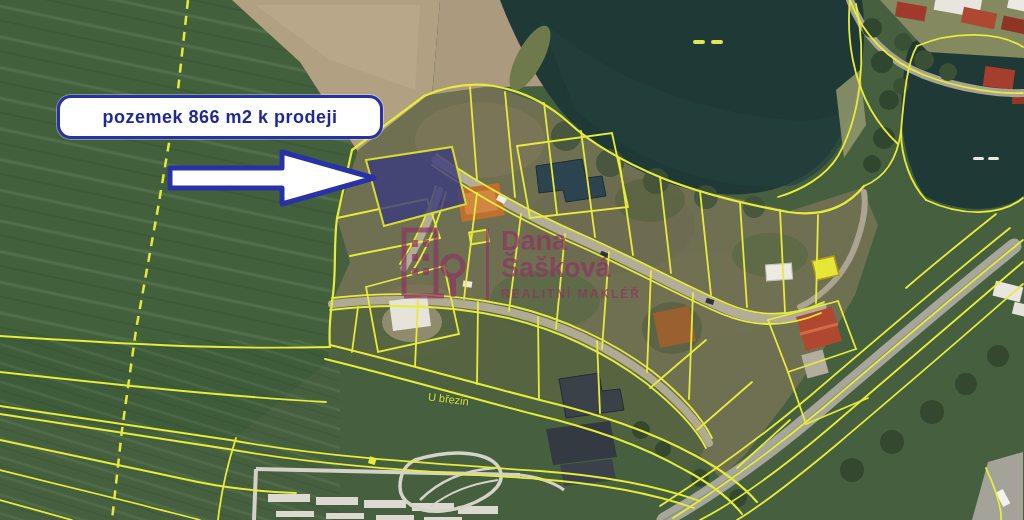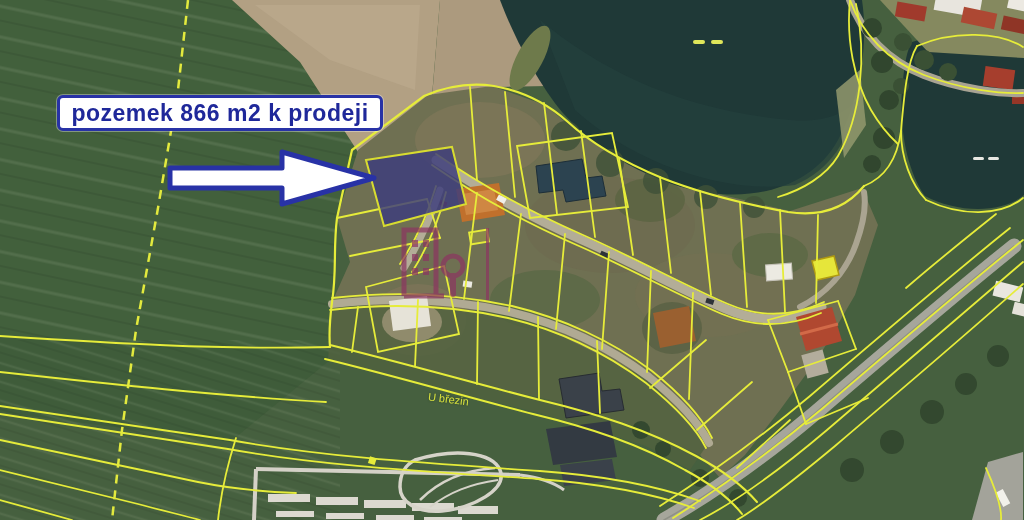--- a/index.html
+++ b/index.html
@@ -4,24 +4,24 @@
 <style>
   html,body{margin:0;padding:0;background:#222;}
   .stage{
     position:relative;width:1024px;height:520px;overflow:hidden;
     font-family:"Liberation Sans",sans-serif;background:#46603f;
   }
   .stage svg.map{position:absolute;left:0;top:0;}
   .photo{filter:blur(.4px);}
   
   .callout{
-    position:absolute;left:57px;top:95px;width:326px;height:36px;
+    position:absolute;left:57px;top:95px;width:326px;height:44px;
     box-sizing:border-box;background:#ffffff;border:3px solid #2832a6;
-    border-radius:6px;display:flex;align-items:center;justify-content:center;
-    color:#1f289a;font-size:23px;font-weight:bold;letter-spacing:.5px;
+    border-radius:14px;display:flex;align-items:center;justify-content:center;
+    color:#1f289a;font-size:18px;font-weight:bold;letter-spacing:.5px;
     box-shadow:0 0 0 1px rgba(255,255,255,.35);
   }
   .arrow-wrap{position:absolute;left:158px;top:138px;width:230px;height:80px;}
   
   .watermark{
     position:absolute;left:396px;top:224px;width:260px;height:80px;
     display:flex;align-items:stretch;gap:10px;color:#8c3660;opacity:.72;
     pointer-events:none;
   }
   .wm-logo{width:78px;height:76px;flex:0 0 auto;}
@@ -309,17 +309,22 @@
     <g fill="#8c3660">
       <rect x="16" y="16" width="6" height="7"></rect>
           <rect x="27" y="16" width="6" height="7"></rect>
       <rect x="16" y="30" width="6" height="7"></rect>
           <rect x="27" y="30" width="6" height="7"></rect>
       <rect x="16" y="44" width="6" height="7"></rect>
           <rect x="27" y="44" width="6" height="7"></rect>
     </g>
   </svg>
   <div class="wm-div"></div>
+  <div class="wm-text">
+    <div class="wm-name">Dana</div>
+    <div class="wm-name">Šašková</div>
+    <div class="wm-sub">REALITNÍ MAKLÉŘ</div>
+  </div>
 </div>
 
 <div class="street-label">U březin</div>
 
 </div>
 
 </body></html>

